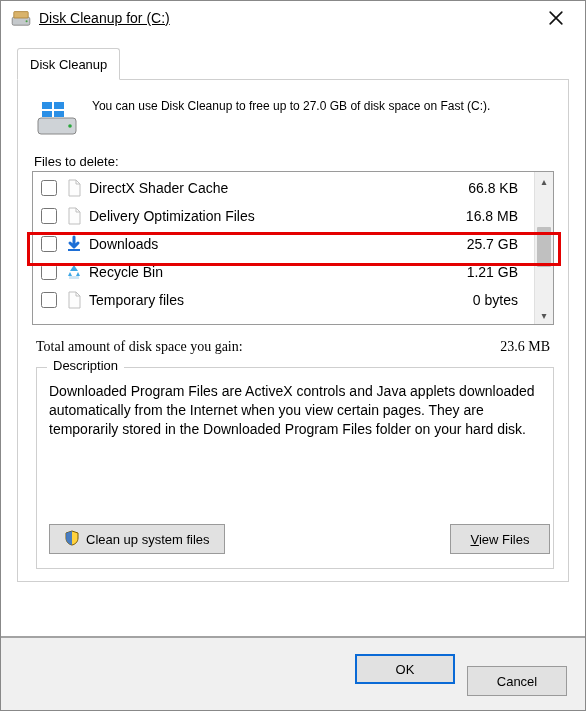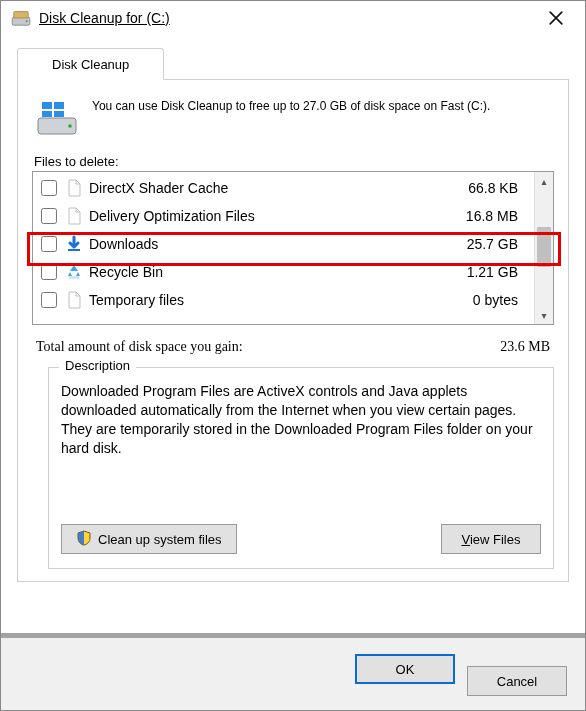--- a/index.html
+++ b/index.html
@@ -58,21 +58,21 @@
     position: relative;
     height: 32px;
     border-bottom: 1px solid #cfcfcf;
     margin: 12px 16px 0 16px;
   }
   .tab {
     position: absolute;
     left: 0;
     bottom: -1px;
     height: 30px;
-    padding: 0 34px;
+    padding: 0 12px;
     display: flex;
     align-items: center;
     border: 1px solid #cfcfcf;
     border-bottom: 1px solid #fff;
     background: #fff;
     border-radius: 3px 3px 0 0;
     font-size: 13px;
   }
 
   
@@ -198,23 +198,23 @@
     display: flex;
     justify-content: space-between;
     align-items: center;
     margin: 14px 4px 12px 4px;
     font-size: 14px;
     font-family: Liberation Serif, serif;
   }
 
   .group {
     border: 1px solid #cfcfcf;
-    padding: 14px 12px 14px 12px;
+    padding: 14px 3px 14px 12px;
     position: relative;
-    margin: 8px 0 0 16px;
+    margin: 8px 0 0 4px;
   }
   .group-caption {
     position: absolute;
     top: -10px;
     left: 10px;
     background: #fff;
     padding: 0 6px;
     font-size: 13px;
   }
   .desc-text {
@@ -253,21 +253,21 @@
   .footer {
     position: absolute;
     left: 0;
     right: 0;
     bottom: 0;
     display: flex;
     gap: 12px;
     justify-content: flex-end;
     padding: 16px 18px 14px;
     background: #f0f0f0;
-    border-top: 5px solid #a3a3a3;
+    border-top: 2px solid #a3a3a3;
   }
 
   
 </style>
 </head>
 <body>
 
 <div class="window">
 
   <div class="titlebar">

